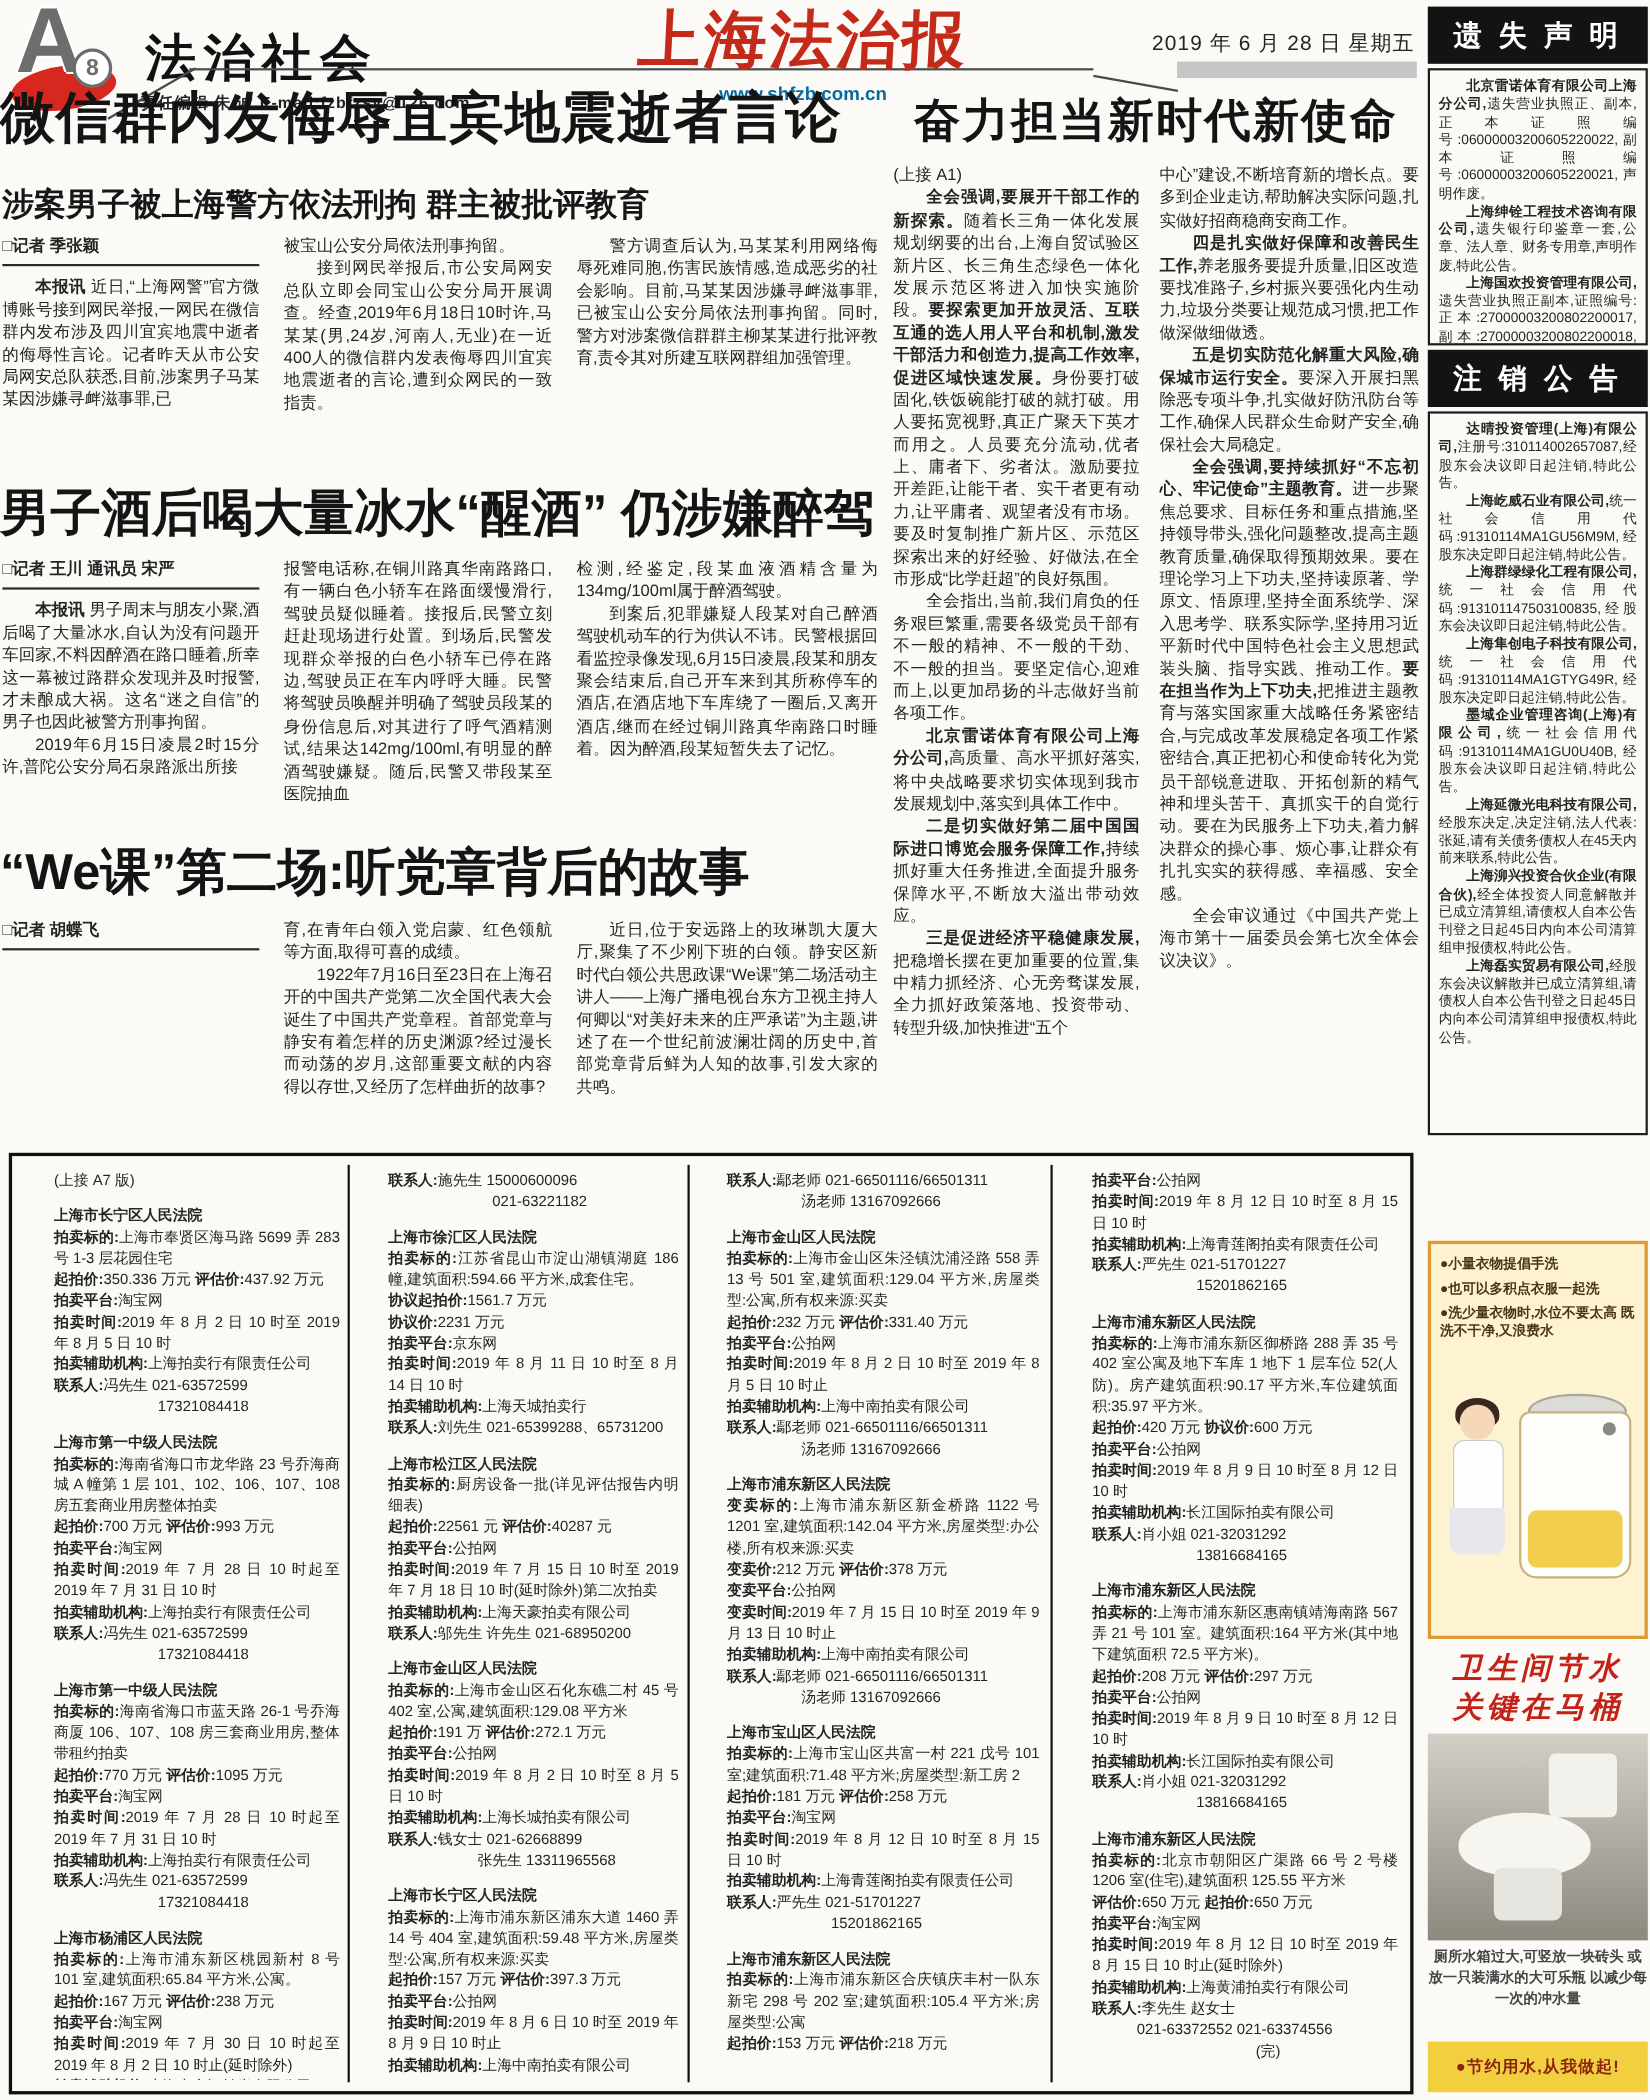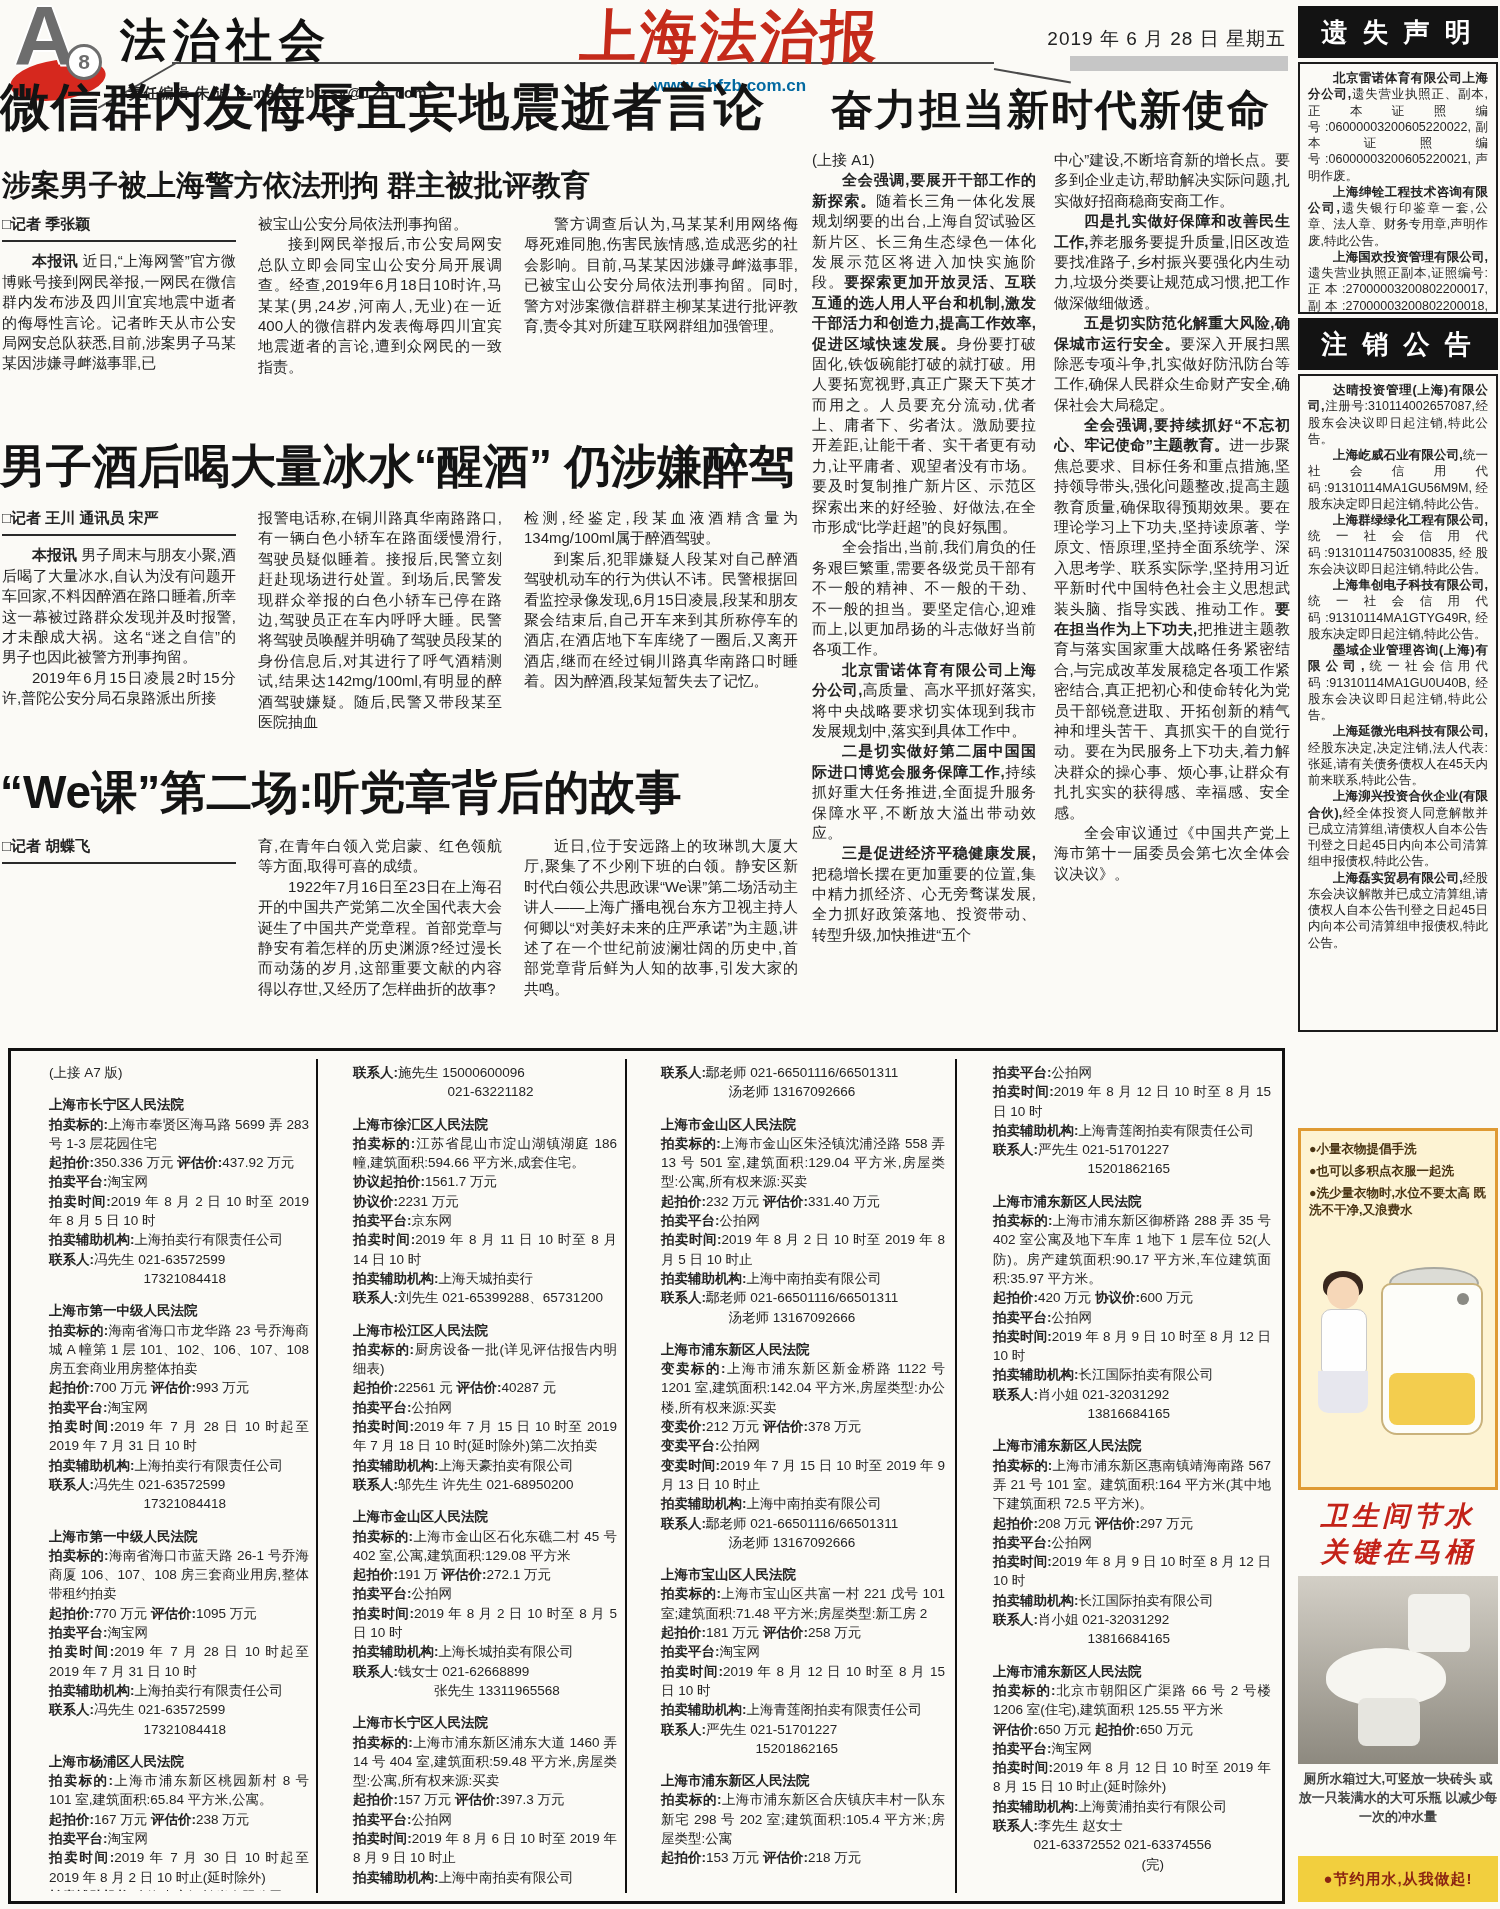--- a/index.html
+++ b/index.html
@@ -6,21 +6,21 @@
   .page{position:relative;width:1500px;height:1909px;background:#fbfaf6;
         font-family:"Liberation Sans","DejaVu Sans",sans-serif;color:#242424;overflow:hidden;margin:0 auto;}
   b{font-weight:700;}
   
   .logo{position:absolute;left:8px;top:4px;width:104px;height:102px;}
   .a8-ellipse{position:absolute;left:2px;bottom:6px;width:96px;height:40px;background:#d6281e;border-radius:50%;transform:rotate(-8deg);}
   .a8-a{position:absolute;left:6px;top:-10px;font-size:84px;font-weight:900;color:#6d6d6d;
         text-shadow:-2px 0 #fff,2px 0 #fff,0 -2px #fff,0 2px #fff;line-height:1;}
   .a8-8{position:absolute;left:58px;top:40px;width:30px;height:30px;border:3px solid #6d6d6d;border-radius:50%;
         background:#fff;color:#6d6d6d;font-size:21px;font-weight:900;display:flex;align-items:center;justify-content:center;}
-  .section-name{position:absolute;left:120px;top:10px;font-size:46px;font-weight:900;letter-spacing:7px;color:#111;margin:0;text-align:center;}
+  .section-name{position:absolute;left:120px;top:10px;font-size:46px;font-weight:900;letter-spacing:7px;color:#111;margin:12px;text-align:center;}
   .editor-line{position:absolute;left:128px;top:84px;font-size:14.5px;color:#222;font-weight:700;letter-spacing:1px;}
   .masthead{position:absolute;left:556px;top:6px;width:348px;text-align:center;font-family:"DejaVu Serif","Liberation Serif",serif;
             font-size:57px;font-weight:900;color:#c42a1a;letter-spacing:3px;transform:skewX(-3deg);line-height:1.05;margin:0;}
   .website{position:absolute;left:556px;top:76px;width:348px;text-align:center;font-size:17px;font-weight:900;color:#0369a1;}
   .date-line{position:absolute;left:990px;top:26px;width:296px;text-align:right;font-size:19px;color:#222;letter-spacing:1px;}
   .hline{position:absolute;left:172px;top:62px;width:822px;height:2px;background:#4a4a4a;}
   .hslant1{position:absolute;left:92px;top:84px;width:92px;height:2px;background:#4a4a4a;transform:rotate(-30deg);}
   .hslant2{position:absolute;left:994px;top:68px;width:78px;height:2px;background:#4a4a4a;transform:rotate(10deg);transform-origin:left center;}
   .graybar{position:absolute;left:1070px;top:56px;width:218px;height:15px;background:#c6c6c6;}
   

